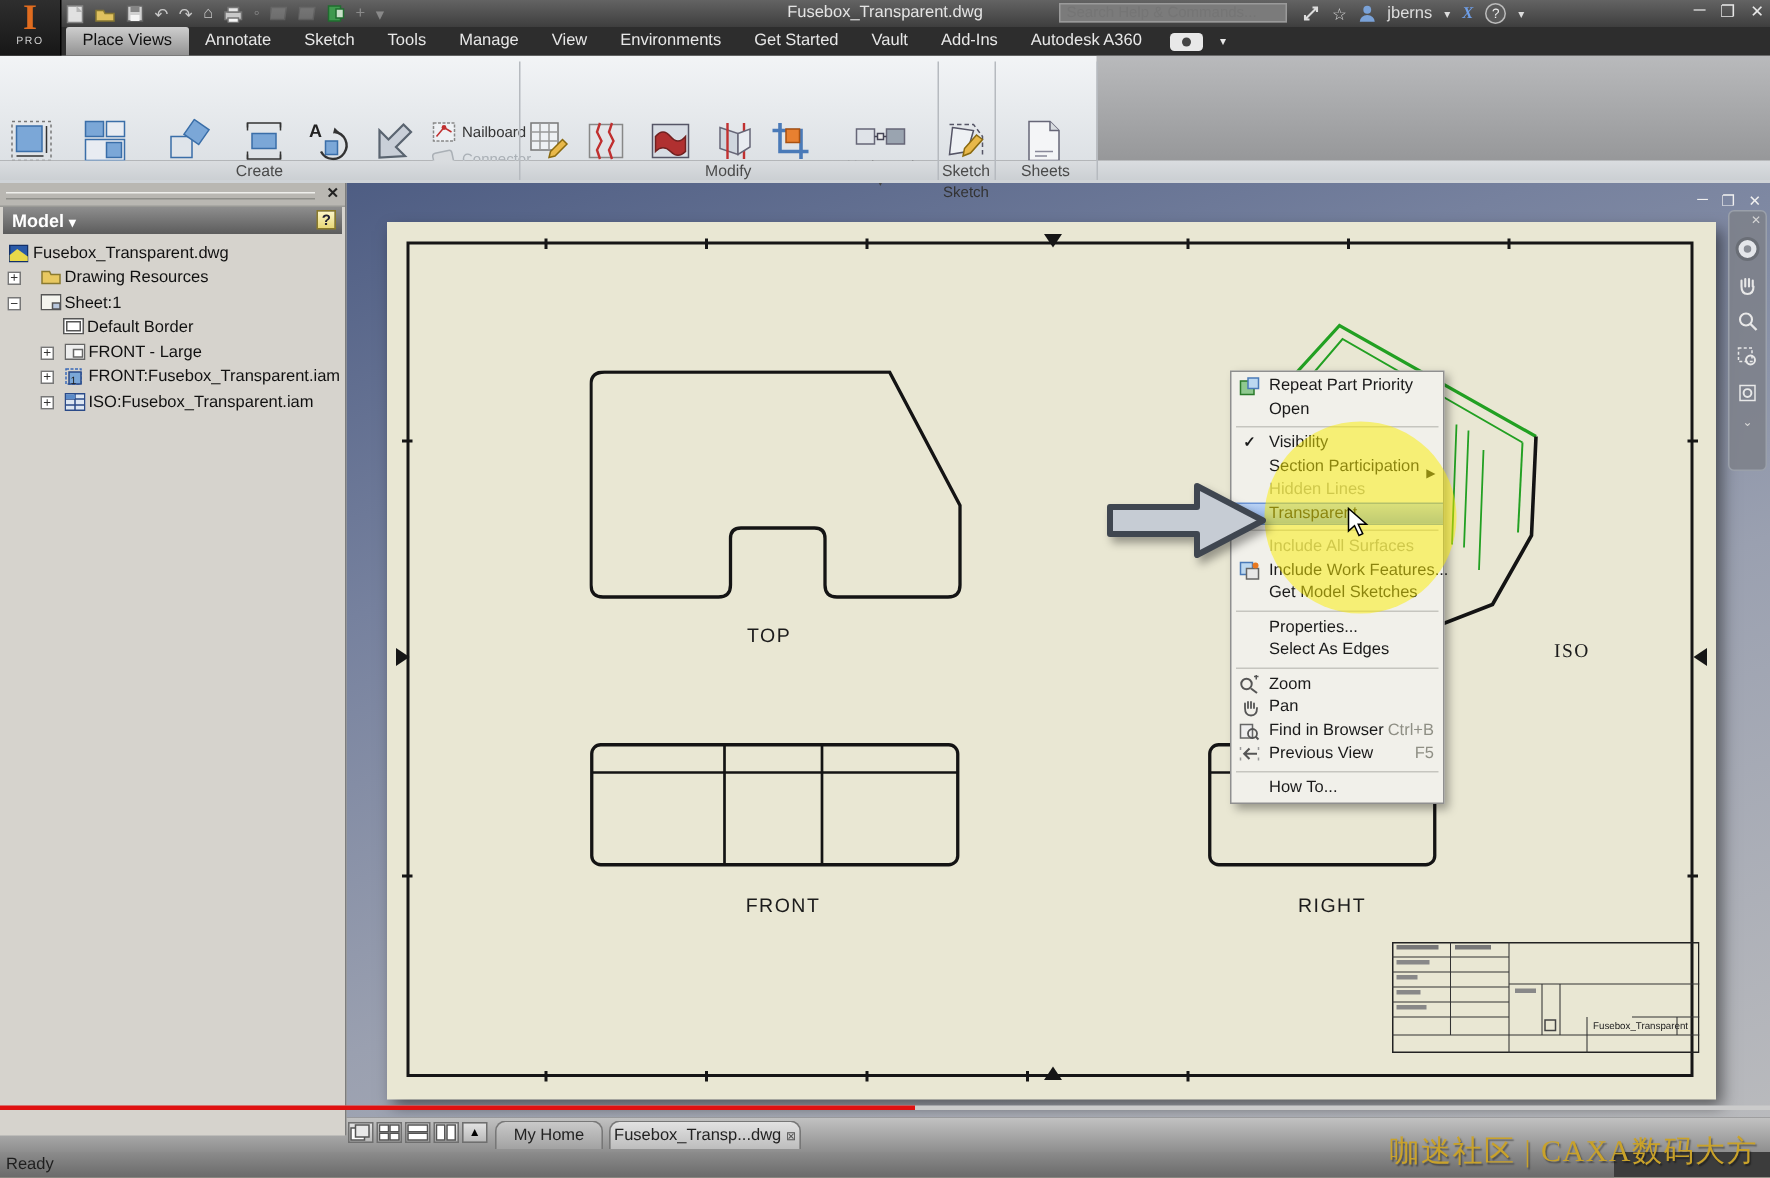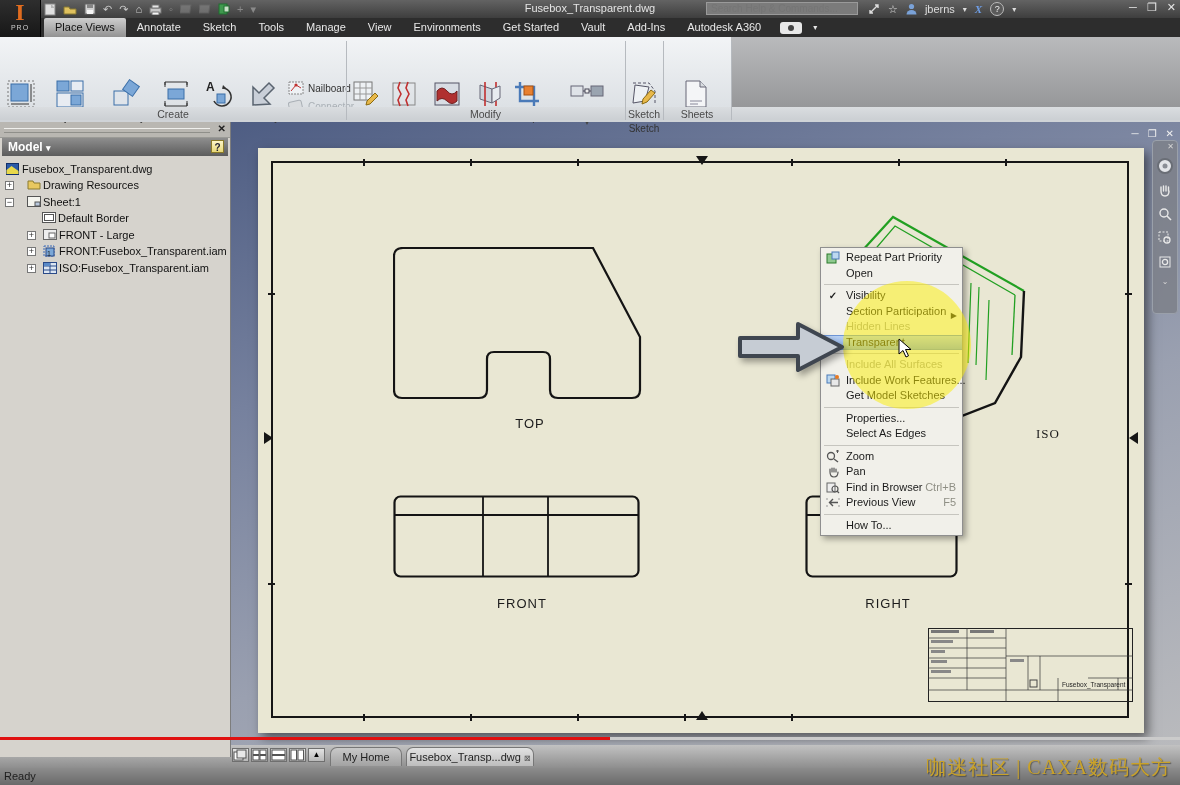--- a/index.html
+++ b/index.html
@@ -91,21 +91,21 @@
   .bigarrow{left:736px;top:318px;z-index:24;pointer-events:none;filter:drop-shadow(3px 4px 3px rgba(0,0,0,.35))}
   .cursor{left:898px;top:338px;z-index:30;pointer-events:none}
   
   .scrub{left:0;top:737px;width:1180px;height:3px;background:#cbcbcb;z-index:40}
   .scrubfill{position:absolute;left:0;top:0;width:610px;height:3px;background:#e01111}
   .dtabbar{left:0;top:745px;width:1180px;height:23px;background:linear-gradient(#c2c2c2,#8e8e8e);z-index:8}
   .arrbtn{position:absolute;top:3px;width:17px;height:14px;background:linear-gradient(#e2e2e2,#b9b9b9);
     border:1px solid #6f6f6f;box-sizing:border-box}
   .dtab{position:absolute;top:2px;height:19px;font-size:11px;color:#222;line-height:19px;text-align:center;
     border:1px solid #777;border-bottom:none;border-radius:7px 7px 0 0;box-sizing:border-box}
-  .statusbar{left:0;top:768px;width:1180px;height:17px;background:linear-gradient(#8c8c8c,#6a6a6a);
+  .statusbar{left:0;top:768px;width:1076px;height:17px;background:linear-gradient(#8c8c8c,#6a6a6a);
     font-size:11px;color:#1e1e1e;z-index:9}
   .watermark{right:8px;top:754px;color:#c9a22a;font-size:20px;letter-spacing:1px;z-index:50;
     font-family:"Liberation Serif",serif;text-shadow:1px 1px 1px rgba(0,0,0,.4)}
   svg{display:block}
 </style>
 </head>
 <body>
 
 <div class="abs titlebar">
   <div class="abs qat">
@@ -444,21 +444,21 @@
     <div class="tick" style="left:867px;top:435px;width:7px;height:1.5px"></div>
 
     <div class="midarrow" style="left:438px;top:8px;border-left:6px solid transparent;border-right:6px solid transparent;border-top:9px solid #161616"></div>
     <div class="midarrow" style="left:438px;top:563px;border-left:6px solid transparent;border-right:6px solid transparent;border-bottom:9px solid #161616"></div>
     <div class="midarrow" style="left:6px;top:284px;border-top:6px solid transparent;border-bottom:6px solid transparent;border-left:9px solid #161616"></div>
     <div class="midarrow" style="left:871px;top:284px;border-top:6px solid transparent;border-bottom:6px solid transparent;border-right:9px solid #161616"></div>
 
     <svg class="abs" style="left:135px;top:99px" width="249" height="155">
       <path d="M 10,1 H 200 L 247,90 V 143 Q 247,151 239,151 H 165 Q 157,151 157,143 V 112 Q 157,105 150,105 H 101 Q 94,105 94,112 V 143 Q 94,151 86,151 H 9 Q 1,151 1,143 V 9 Q 1,1 10,1 Z" fill="none" stroke="#141414" stroke-width="2.2"></path>
     </svg>
-    <div class="vlabel" style="left:252px;top:268px;width:40px;text-align:center">TOP</div>
+    <div class="vlabel" style="left:240px;top:268px;width:40px;">TOP</div>
 
     <svg class="abs" style="left:135px;top:347px" width="249" height="85">
       <rect x="1.5" y="1.5" width="244" height="80" rx="6" fill="none" stroke="#141414" stroke-width="2.2"></rect>
       <path d="M 90,1.5 V 81.5 M 155,1.5 V 81.5 M 1.5,20 H 245" stroke="#141414" stroke-width="1.8" fill="none"></path>
     </svg>
     <div class="vlabel" style="left:234px;top:448px;width:60px;text-align:center">FRONT</div>
 
     <svg class="abs" style="left:547px;top:347px" width="155" height="85">
       <rect x="1.5" y="1.5" width="150" height="80" rx="6" fill="none" stroke="#141414" stroke-width="2.2"></rect>
       <path d="M 1.5,20 H 151" stroke="#141414" stroke-width="1.8" fill="none"></path>

